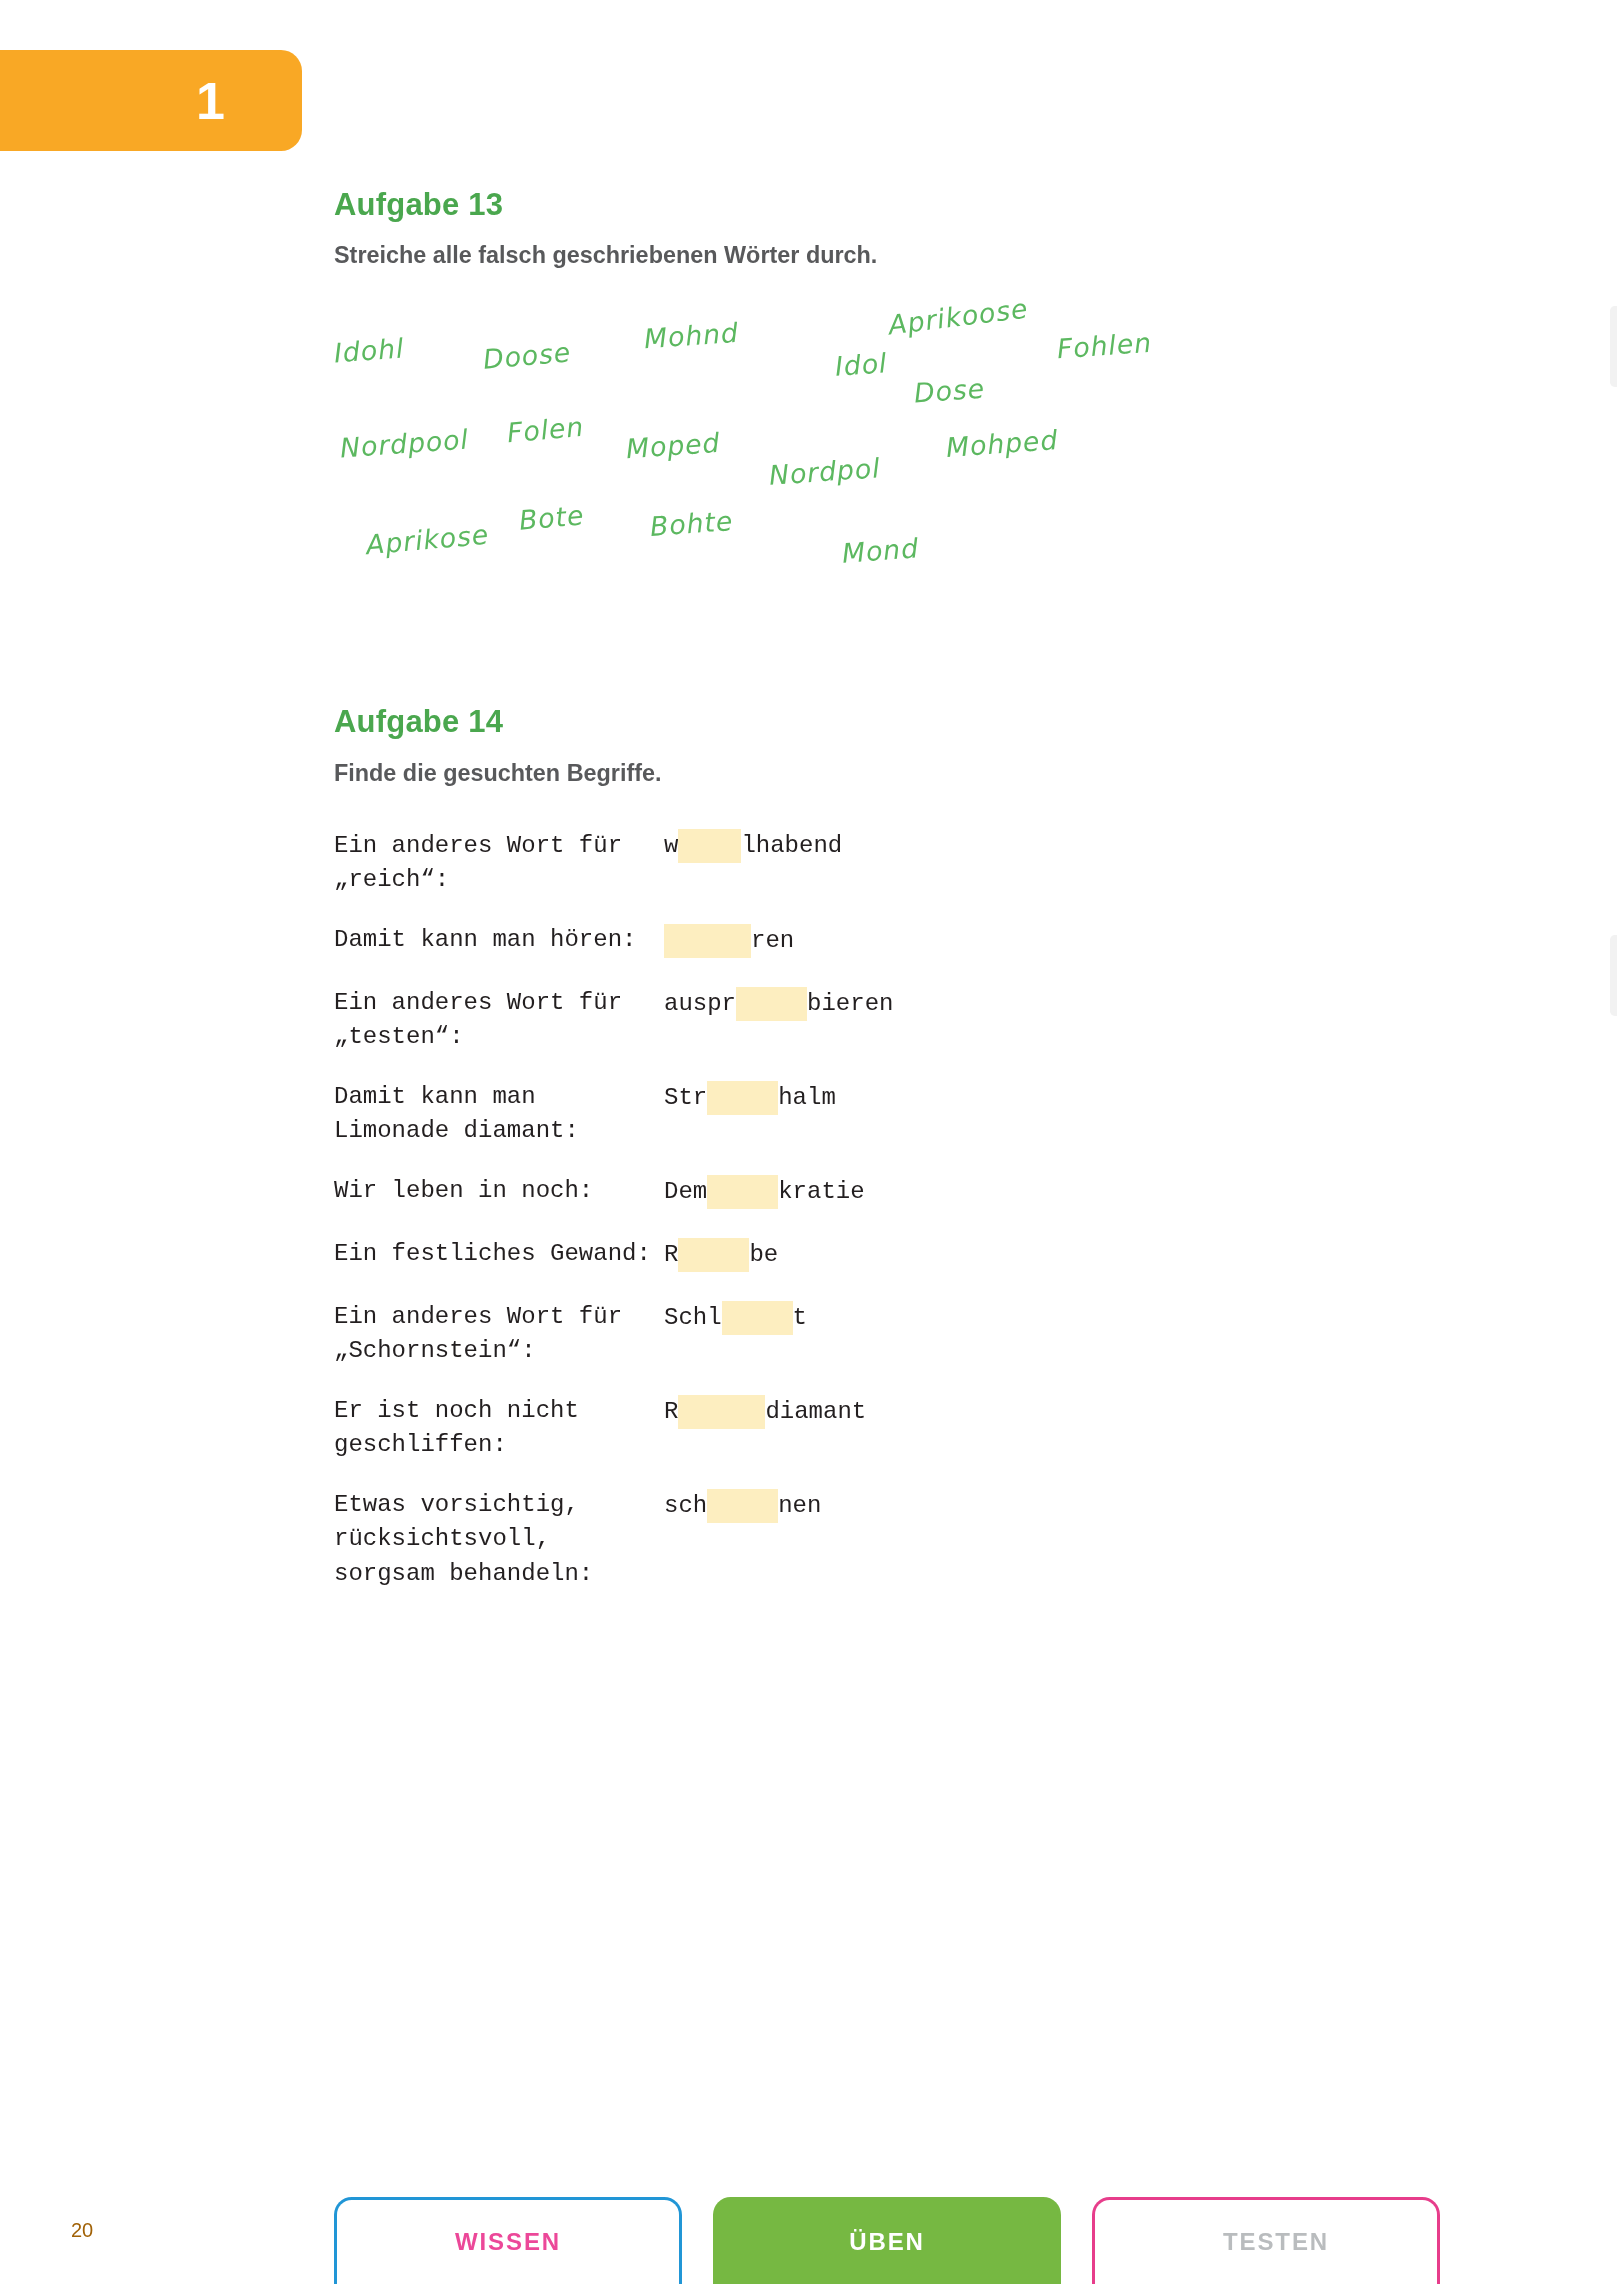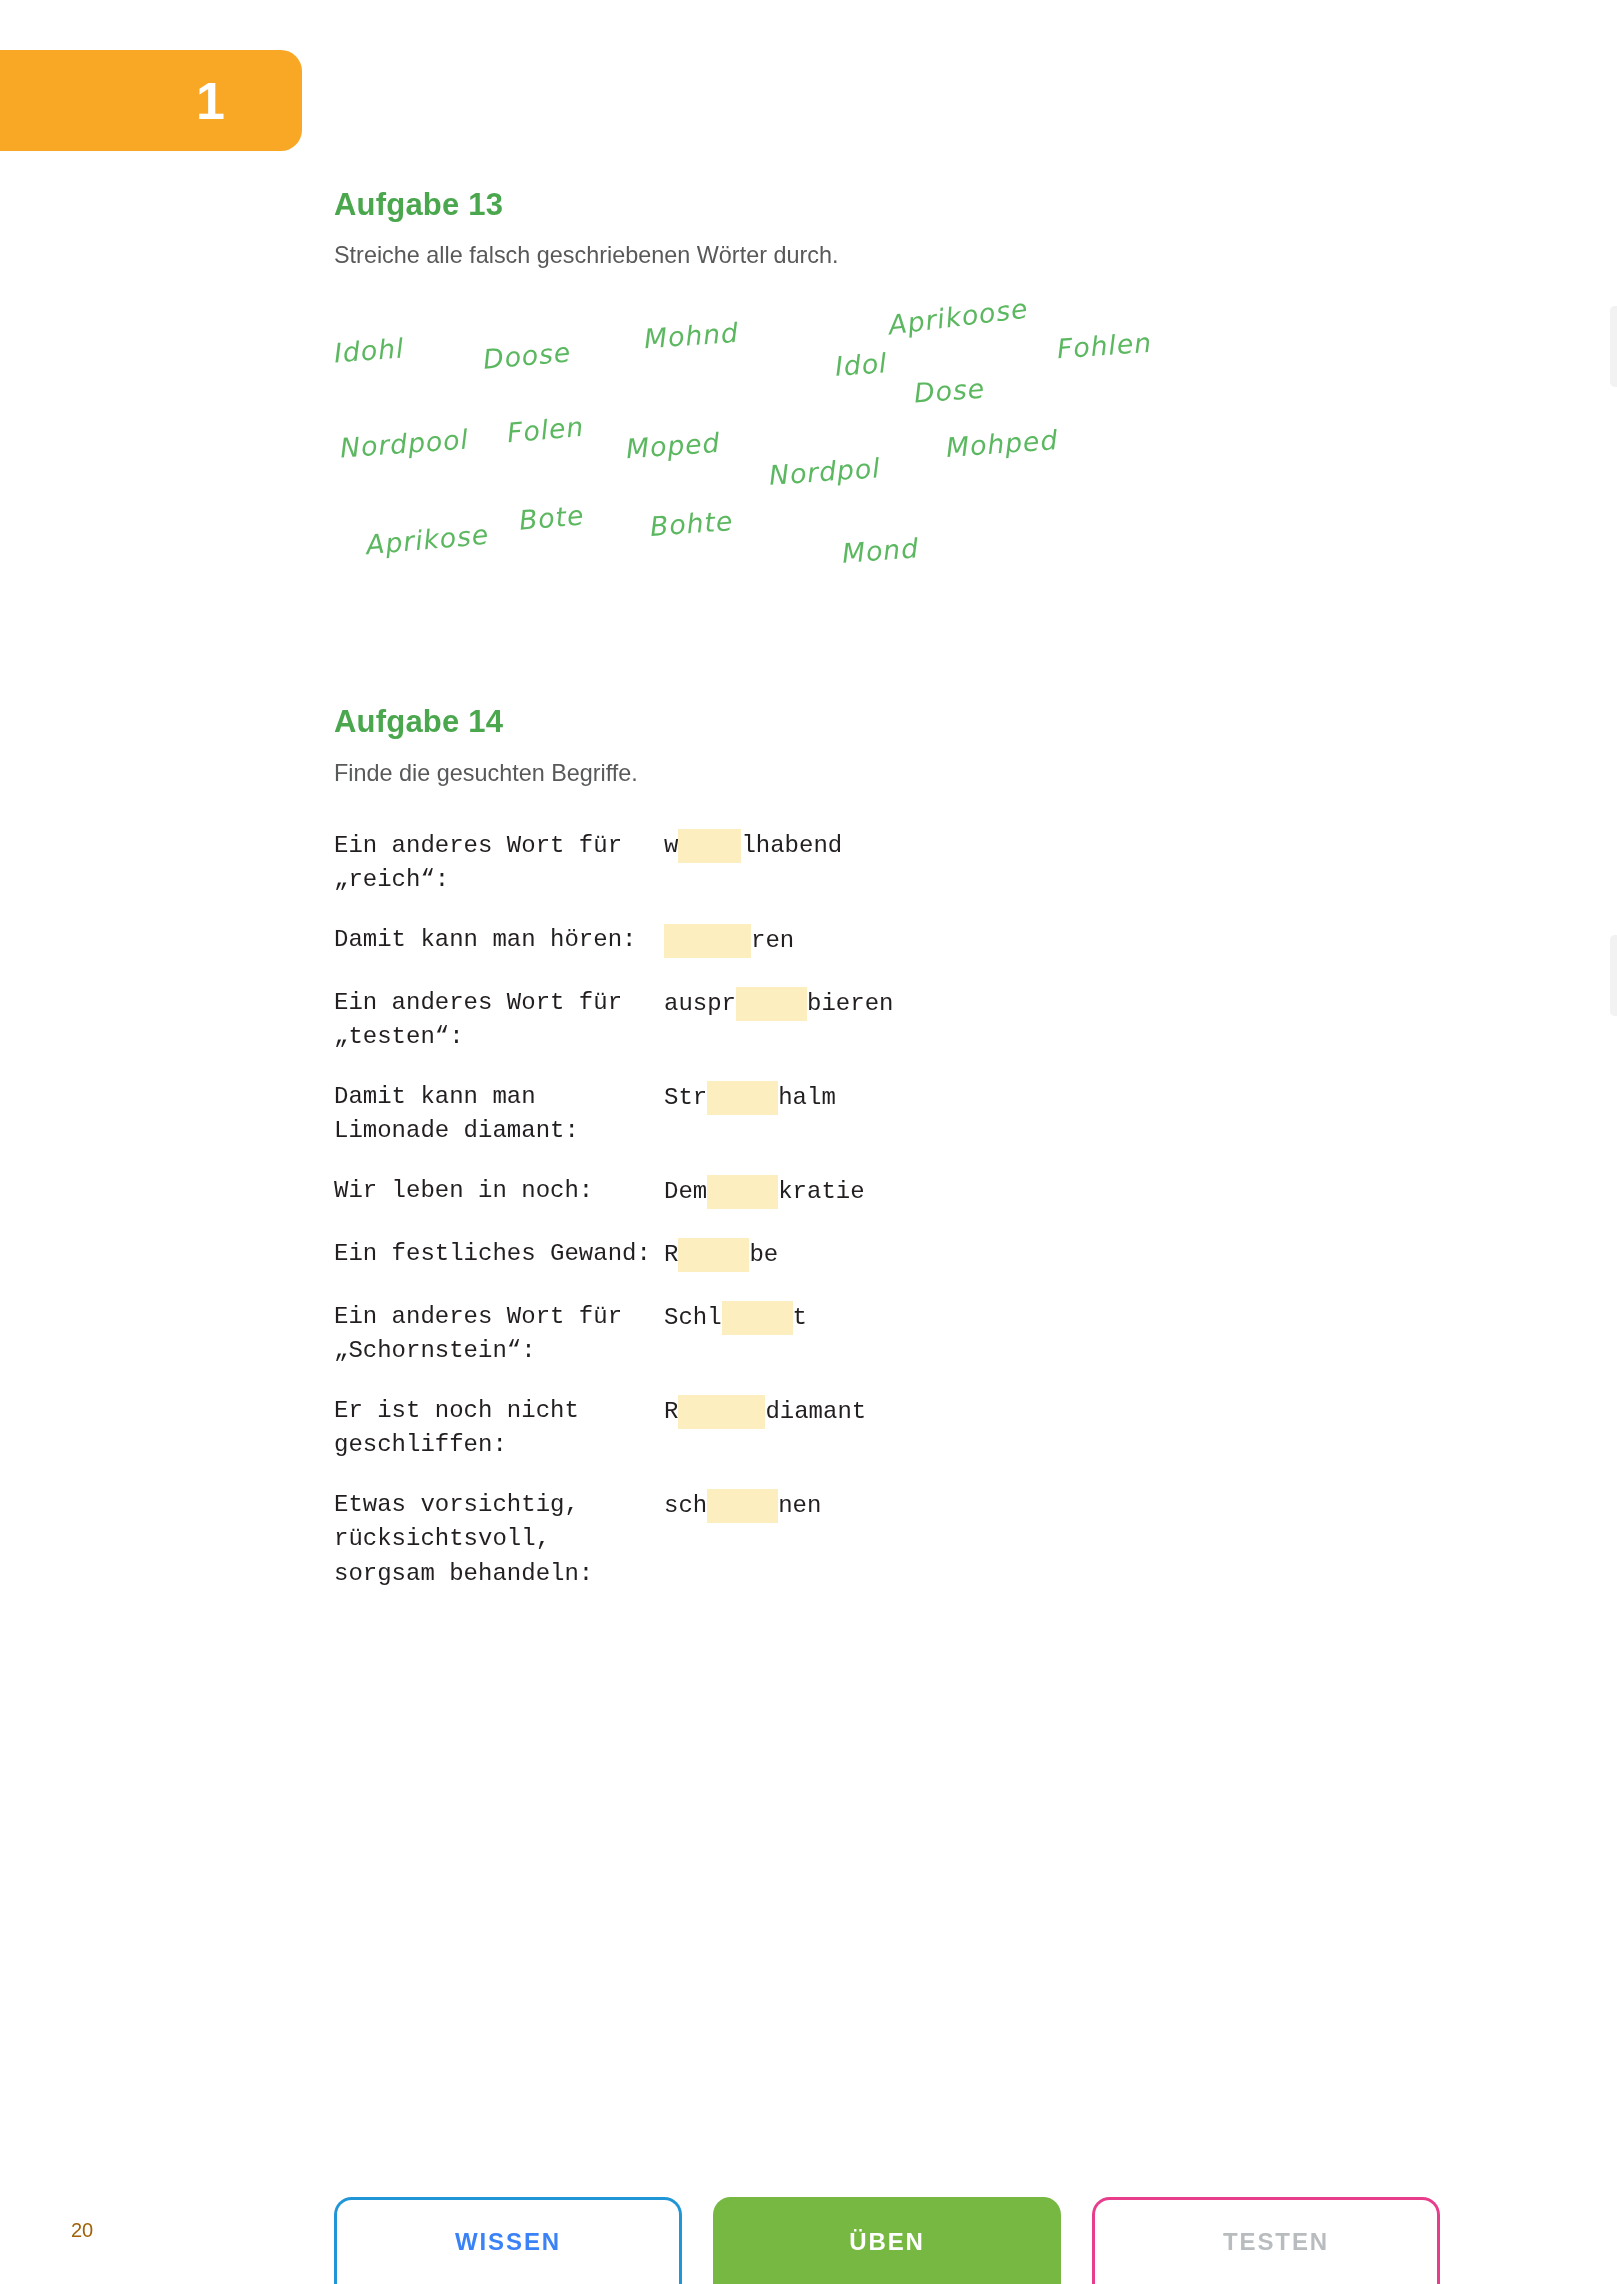--- a/index.html
+++ b/index.html
@@ -45,21 +45,21 @@
   .task-heading {
     color: #4aa74e;
     font-size: 31px;
     font-weight: bold;
     letter-spacing: 0.2px;
     margin-top: 35px;
   }
   .task-instruction {
     color: #58595b;
     font-size: 23.4px;
-    font-weight: normal;
+    font-weight: bold;
     margin-top: 19.3px;
   }
 
   
   .wordcloud {
     position: relative;
     height: 298px;
     margin-top: 32px;
     width: 1144px;
   }
@@ -129,21 +129,21 @@
     align-items: center;
     justify-content: center;
     font-size: 24px;
     font-weight: bold;
     letter-spacing: 1.9px;
   }
   .ftab-wissen {
     background: #ffffff;
     border: 3.2px solid #2196d6;
     border-bottom: none;
-    color: #3b82f6;
+    color: #ec4899;
   }
   .ftab-ueben {
     background: #76b842;
     color: #ffffff;
     border: 3.2px solid #76b842;
     border-bottom: none;
   }
   .ftab-testen {
     background: #ffffff;
     border: 3.2px solid #e73d8b;

